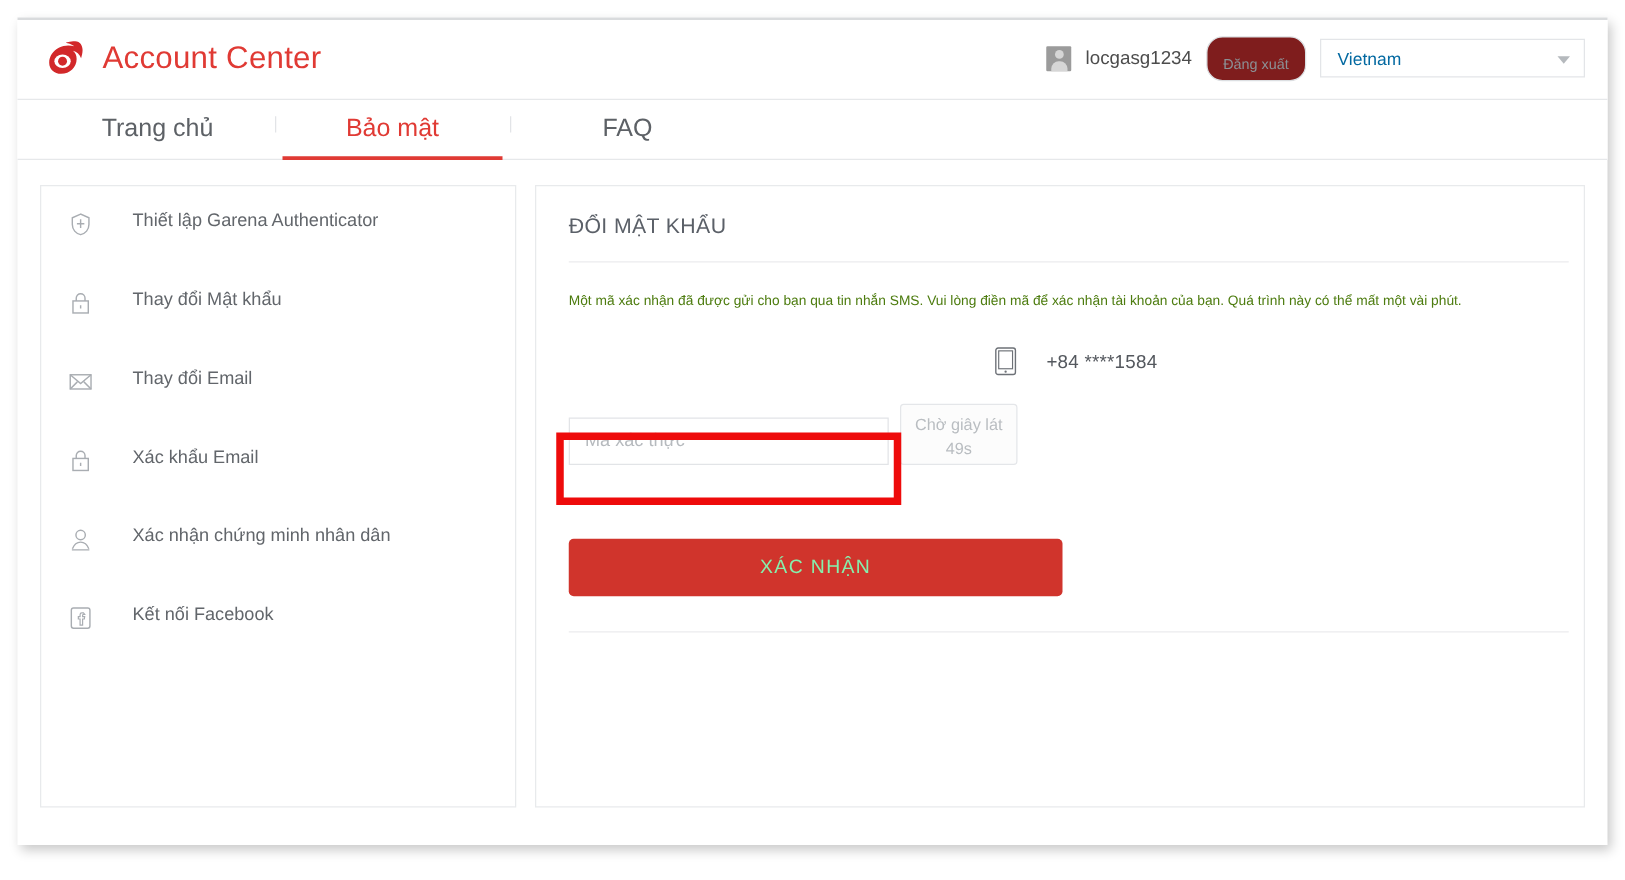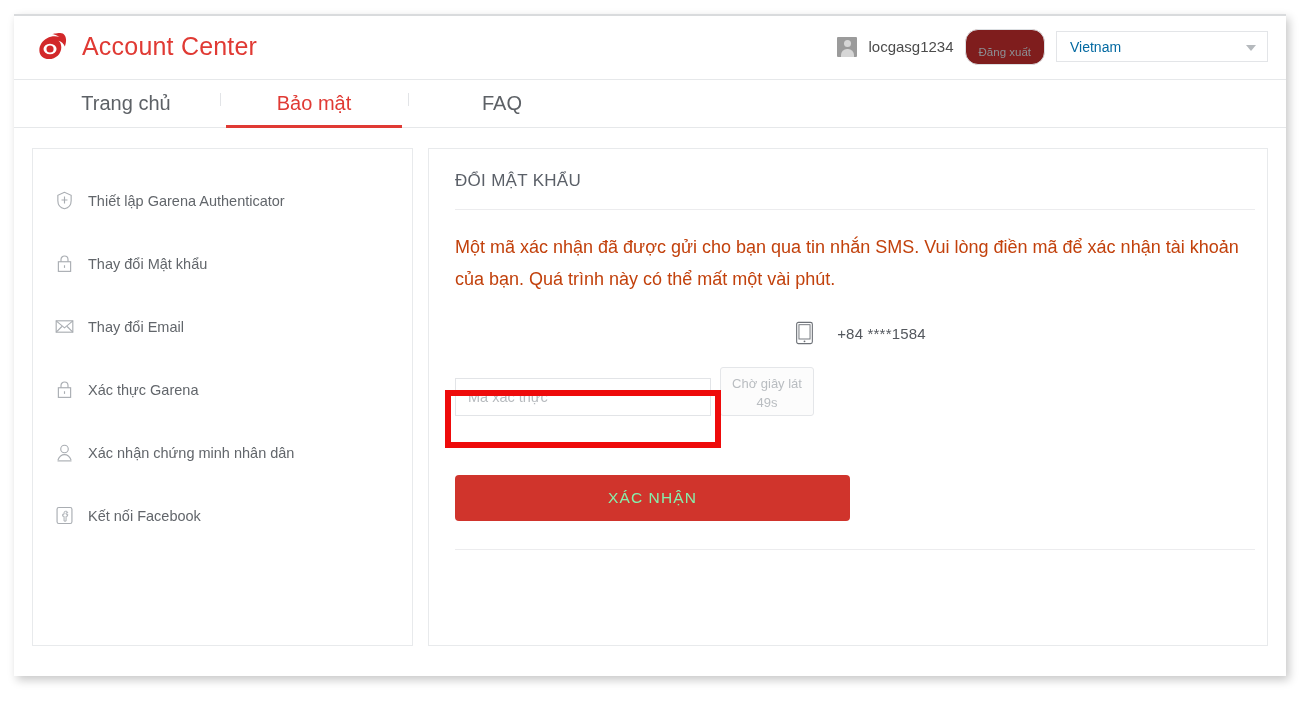--- a/index.html
+++ b/index.html
@@ -200,22 +200,22 @@
     width: 381px;
     height: 498px;
     border: 1px solid #e8eaec;
     background: #fff;
     padding: 20px 0 0 0;
     flex: none;
   }
 
   .side-item {
     display: flex;
-    align-items: center;
-    gap: 13px;
+    align-items: flex-start;
+    gap: 31px;
     height: 63px;
     padding-left: 21px;
     cursor: pointer;
   }
 
   .side-icon {
     width: 21px;
     height: 21px;
     flex: none;
     display: block;
@@ -245,23 +245,23 @@
     padding-bottom: 18px;
   }
 
   .rule {
     height: 1px;
     background: #ececee;
     width: 100%;
   }
 
   .intro-text {
-    font-size: 18px;
+    font-size: 11px;
     line-height: 1.75;
-    color: #c2410c;
+    color: #4d7c0f;
     padding: 22px 0 0 0;
     max-width: 800px;
   }
 
   .phone-row {
     display: flex;
     align-items: center;
     gap: 23px;
     padding: 26px 0 0 11px;
     justify-content: center;
@@ -413,21 +413,21 @@
         </svg>
         <span class="side-label">Thay đổi Email</span>
       </div>
 
       <div class="side-item">
         <svg class="side-icon" viewBox="0 0 24 24" fill="none" stroke="currentColor" stroke-width="1.3">
           <rect x="5" y="10" width="14" height="11"></rect>
           <path d="M8 10V7.4a4 4 0 0 1 8 0V10"></path>
           <path d="M12 14v3"></path>
         </svg>
-        <span class="side-label">Xác thực Garena</span>
+        <span class="side-label">Xác khẩu Email</span>
       </div>
 
       <div class="side-item">
         <svg class="side-icon" viewBox="0 0 24 24" fill="none" stroke="currentColor" stroke-width="1.3">
           <circle cx="12" cy="8" r="4.3"></circle>
           <path d="M4.5 20.5c1.6-4 4.3-6 7.5-6s5.9 2 7.5 6"></path>
           <path d="M4 21.6h16"></path>
         </svg>
         <span class="side-label">Xác nhận chứng minh nhân dân</span>
       </div>

